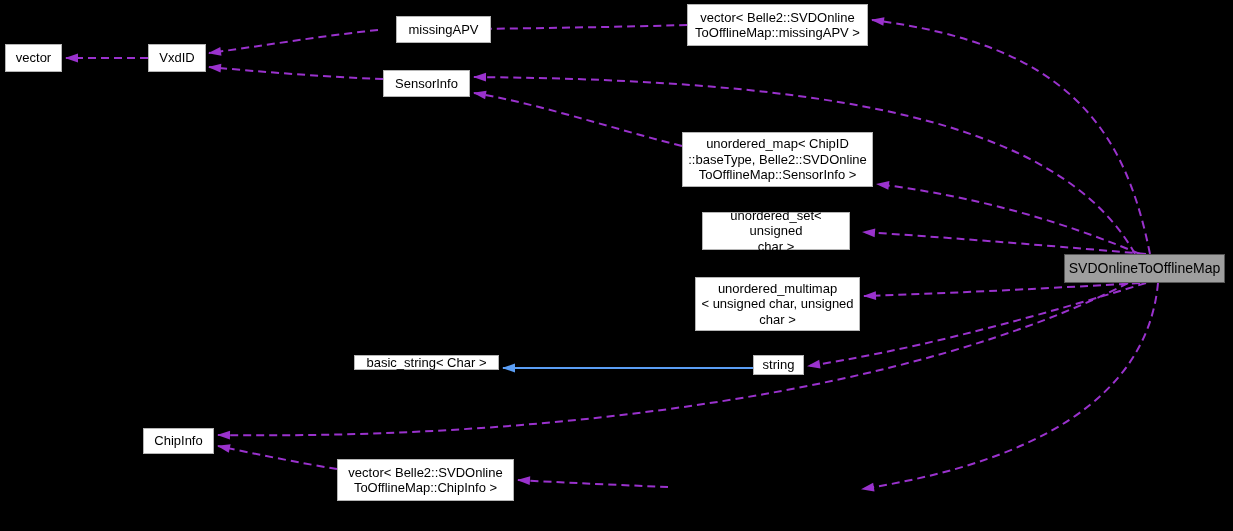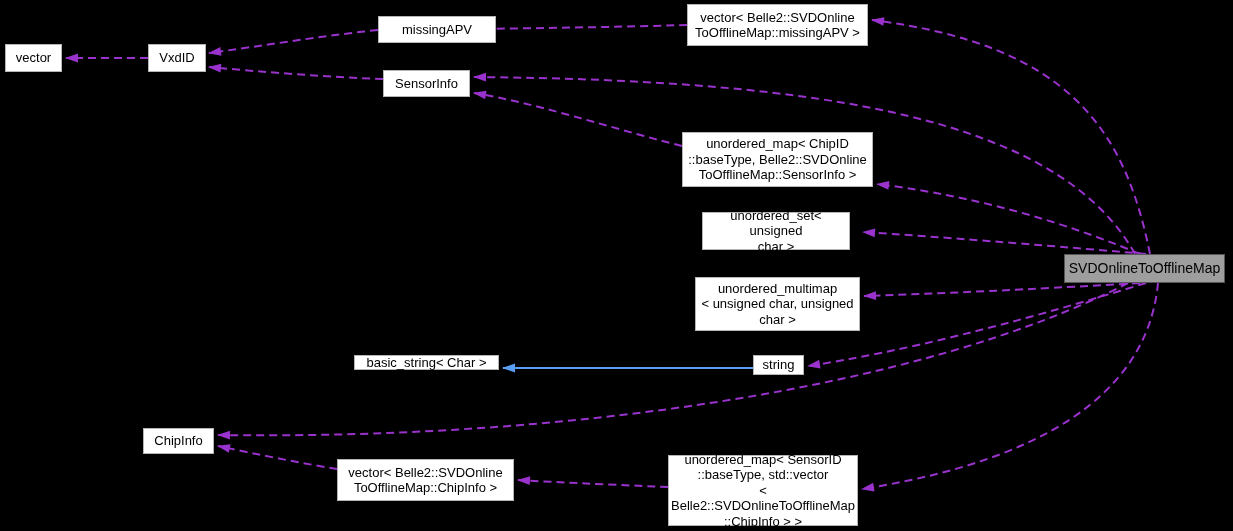--- a/index.html
+++ b/index.html
@@ -58,21 +58,21 @@
     </g>
     <g style="stroke:var(--edge-solid)" stroke-width="2" fill="none">
       <path d="M753,368 L503,368" marker-end="url(#ah-b)"></path>
     </g>
   </svg>
 
   <div class="node" style="left:5px;top:44px;width:57px;height:28px;">vector</div>
 
   <div class="node" style="left:148px;top:44px;width:58px;height:28px;">VxdID</div>
 
-  <div class="node" style="left:378px;top:16px;width:118px;height:27px;">missingAPV</div>
+  <div class="node" style="left:396px;top:16px;width:95px;height:27px;">missingAPV</div>
 
   <div class="node" style="left:383px;top:70px;width:87px;height:27px;">SensorInfo</div>
 
   <div class="node" style="left:687px;top:4px;width:181px;height:42px;">vector&lt; Belle2::SVDOnline
 ToOfflineMap::missingAPV &gt;</div>
 
   <div class="node" style="left:682px;top:132px;width:191px;height:55px;">unordered_map&lt; ChipID
 ::baseType, Belle2::SVDOnline
 ToOfflineMap::SensorInfo &gt;</div>
 
@@ -85,20 +85,16 @@
 
   <div class="node" style="left:753px;top:355px;width:51px;height:20px;">string</div>
 
   <div class="node" style="left:354px;top:355px;width:145px;height:15px;">basic_string&lt; Char &gt;</div>
 
   <div class="node" style="left:143px;top:428px;width:71px;height:26px;">ChipInfo</div>
 
   <div class="node" style="left:337px;top:459px;width:177px;height:42px;">vector&lt; Belle2::SVDOnline
 ToOfflineMap::ChipInfo &gt;</div>
 
-  <div class="node" style="left:668px;top:455px;width:190px;height:71px;">unordered_map&lt; SensorID
-::baseType, std::vector
-&lt; Belle2::SVDOnlineToOfflineMap
-::ChipInfo &gt; &gt;</div>
 
   <div class="node main" style="left:1064px;top:254px;width:161px;height:29px;">SVDOnlineToOfflineMap</div>
 
 </div>
 
 </body></html>

